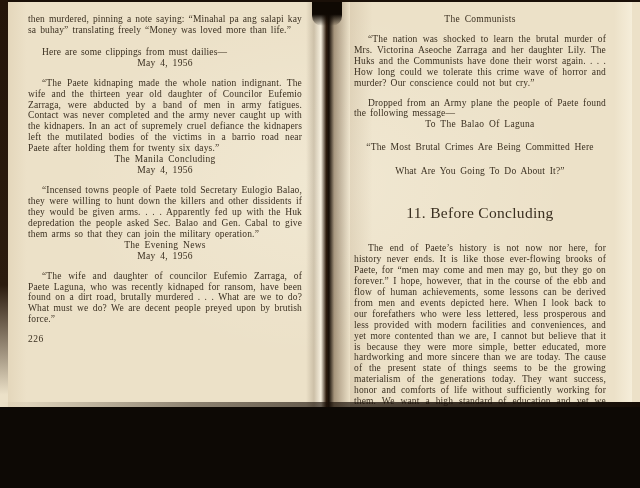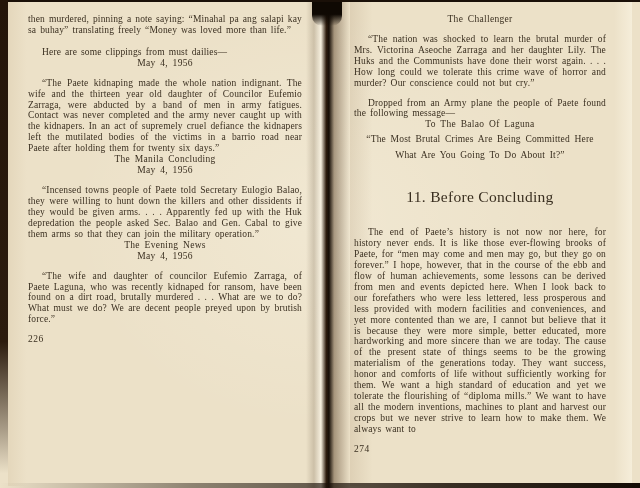--- a/index.html
+++ b/index.html
@@ -2,21 +2,21 @@
 <html style="--paper: #ece1c8; --ink: #3a2f20;"><head>
 <meta charset="utf-8">
 <style>
   :root{
     --paper:#ece1c8;
     --ink:#3a2f20;
   }
   html,body{margin:0;padding:0;background:#0d0905;}
   .scan{
     position:relative;
-    width:640px;height:488px;
+    width:640px;height:407px;
     background:
       radial-gradient(ellipse at 50% 45%, rgba(255,252,240,.25) 0%, rgba(255,252,240,0) 55%),
       var(--paper);
     overflow:hidden;
     font-family:"Liberation Serif","DejaVu Serif",serif;
     color:var(--ink);
   }
   
   .edge-top{position:absolute;left:0;top:0;width:640px;height:2px;
     background:#1a1008;}
@@ -54,21 +54,21 @@
     letter-spacing:.15px;
     word-spacing:1.4px;
   }
   .indent{text-indent:14px;}
   .sp-above-sm{margin-top:9px;}
   .sp-above-md{margin-top:11px;}
   .center-head{
     font-size:9.5px;line-height:11px;text-align:center;margin:0;
     letter-spacing:.3px;word-spacing:2px;font-weight:normal;
   }
-  .msg-line{font-size:9.5px;line-height:11.5px;text-align:center;margin:4px;
+  .msg-line{font-size:9.5px;line-height:11.5px;text-align:center;margin:12px;
     letter-spacing:.2px;word-spacing:2px;}
   .chapter-head{
     font-size:15.5px;line-height:18px;text-align:center;font-weight:normal;
     margin:27px 0 0 0;letter-spacing:.3px;font-family:Liberation Serif, serif;
   }
   .page-num{font-size:9.5px;text-align:left;margin-top:9px;letter-spacing:.5px;}
 </style>
 </head>
 <body>
 
@@ -86,21 +86,21 @@
     <p class="body-text indent sp-above-sm">“Incensed towns people of Paete told Secretary Eulogio Balao, they were willing to hunt down the killers and other dissidents if they would be given arms. . . .  Apparently fed up with the Huk depredation the people asked Sec. Balao and Gen. Cabal to give them arms so that they can join the military operation.”</p>
 
     <h3 class="center-head sp-above-md">The Evening News</h3>
     <h4 class="center-head sp-above-sm">May 4, 1956</h4>
     <p class="body-text indent sp-above-sm">“The wife and daughter of councilor Eufemio Zarraga, of Paete Laguna, who was recently kidnaped for ransom, have been found on a dirt road, brutally murdered . . .  What are we to do?  What must we do?  We are decent people preyed upon by brutish force.”</p>
 
     <div class="page-num">226</div>
   </div>
 
   <div class="page right">
-    <h3 class="center-head" style="margin-top:4px">The Challenger</h3>
+    <h3 class="center-head" style="margin-top:4px">The Communists</h3>
     <p class="body-text indent sp-above-sm">“The nation was shocked to learn the brutal murder of Mrs. Victorina Aseoche Zarraga and her daughter Lily.  The Huks and the Communists have done their worst again. . . . How long could we tolerate this crime wave of horror and murder?  Our conscience could not but cry.”</p>
     <p class="body-text indent sp-above-sm">Dropped from an Army plane the people of Paete found the following message—</p>
 
     <h3 class="center-head sp-above-md">To The Balao Of Laguna</h3>
     <p class="msg-line sp-above-sm">“The Most Brutal Crimes Are Being Committed Here</p>
     <p class="msg-line">What Are You Going To Do About It?”</p>
 
     <h2 class="chapter-head">11.  Before Concluding</h2>
 
     <p class="body-text indent" style="margin-top:21px">The end of Paete’s history is not now nor here, for history never ends.  It is like those ever-flowing brooks of Paete, for “men may come and men may go, but they go on forever.” I hope, however, that in the course of the ebb and flow of human achievements, some lessons can be derived from men and events depicted here.  When I look back to our forefathers who were less lettered, less prosperous and less provided with modern facilities and conveniences, and yet more contented than we are, I cannot but believe that it is because they were more simple, better educated, more hardworking and more sincere than we are today.  The cause of the present state of things seems to be the growing materialism of the generations today.  They want success, honor and comforts of life without sufficiently working for them.  We want a high standard of education and yet we tolerate the flourishing of “diploma mills.”  We want to have all the modern inventions, machines to plant and harvest our crops but we never strive to learn how to make them.  We always want to</p>

